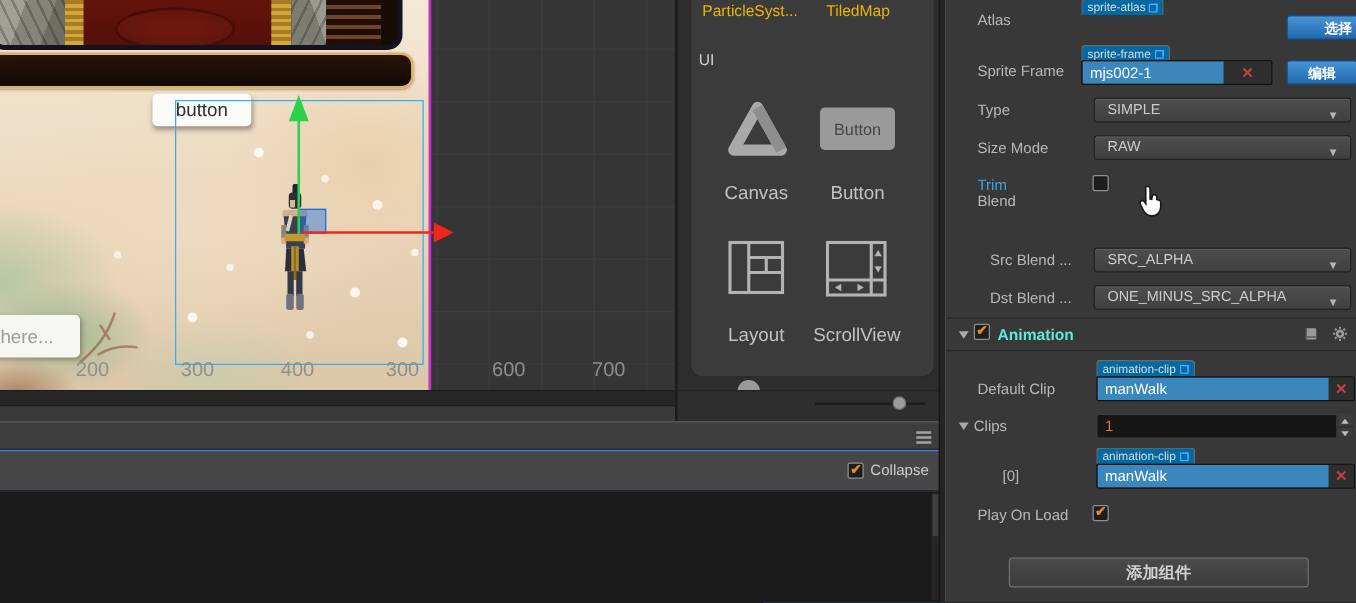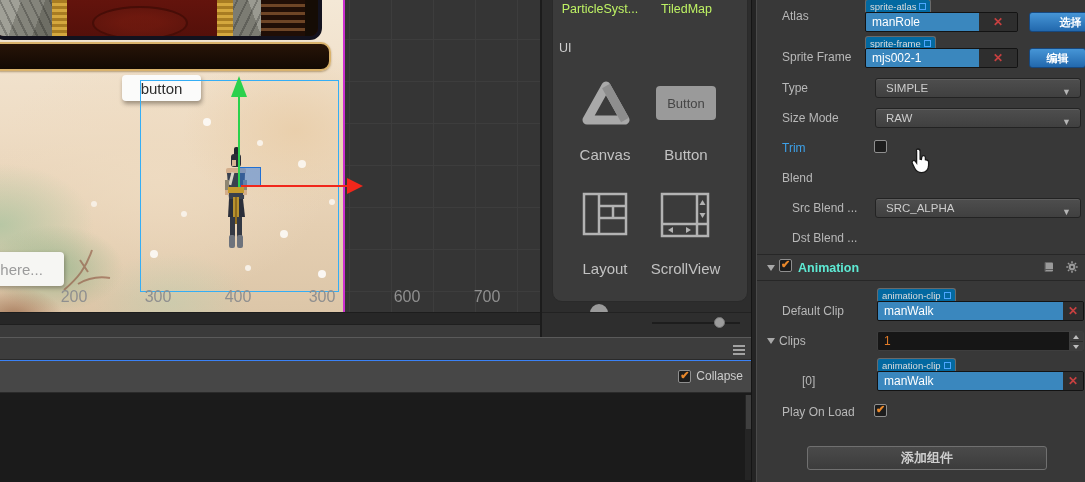--- a/index.html
+++ b/index.html
@@ -73,21 +73,21 @@
   #scene-scrollstrip{position:absolute;left:0;top:312px;width:540px;height:12px;background:#272727;
     border-top:1px solid #1d1d1d;z-index:46;}
   #scene-footer{position:absolute;left:0;top:324px;width:540px;height:13px;background:#3a3a3a;
     border-top:1px solid #1f1f1f;z-index:46;}
 
   
   #library-panel{position:absolute;left:540px;top:0;width:215px;height:337px;background:#2d2d2d;
     border-left:2px solid #1c1c1c;overflow:hidden;}
   #lib-card{position:absolute;left:10px;top:-12px;width:196px;height:314px;background:#3b3b3b;
     border:1px solid #2a2a2a;border-radius:10px;}
-  .lib-toplabel{position:absolute;top:2px;font-size:12.5px;color:#bef264;text-align:center;}
+  .lib-toplabel{position:absolute;top:2px;font-size:12.5px;color:#eab308;text-align:center;}
   #lib-ui-label{position:absolute;left:17px;top:41px;font-size:12.5px;color:#cfcfcf;}
   .lib-item-label{position:absolute;font-size:15px;color:#c2c2c2;text-align:center;}
   #lib-button-preview{position:absolute;left:114px;top:86px;width:60px;height:34px;background:#9a9a9a;
     border-radius:4px;display:flex;align-items:center;justify-content:center;font-size:13px;color:#454545;}
   #lib-scrollhint{position:absolute;left:48px;top:304px;width:18px;height:9px;background:#9a9a9a;
     border-radius:9px 9px 0 0;}
   #lib-footer{position:absolute;left:0;top:312px;width:215px;height:25px;background:#2e2e2e;
     border-top:1px solid #222;}
   #lib-slider-track{position:absolute;left:110px;top:9px;width:88px;height:2px;background:#1d1d1d;}
   #lib-slider-knob{position:absolute;left:172px;top:4px;width:11px;height:11px;border-radius:50%;
@@ -297,24 +297,20 @@
 
   <div id="v-divider"></div>
 
   <div id="inspector-panel">
 
     <span class="insp-label" style="left:25px;top:9px;">Atlas</span>
     <div class="asset-tag" style="left:108px;top:-1px;">
       <span>sprite-atlas</span>
       <span class="link-icon"></span>
     </div>
-    <div class="asset-field" style="left:108px;top:12px;width:153px;">
-      <span class="val">manRole</span>
-      <span class="xbtn"></span>
-    </div>
     <div class="blue-btn" style="left:272px;top:12px;width:67px;padding-left:16px;">
       <span>选择</span>
     </div>
 
     <span class="insp-label" style="left:25px;top:50px;">Sprite Frame</span>
     <div class="asset-tag" style="left:108px;top:36px;">
       <span>sprite-frame</span>
       <span class="link-icon"></span>
     </div>
     <div class="asset-field" style="left:108px;top:48px;width:153px;">
@@ -331,28 +327,31 @@
     </div>
 
     <span class="insp-label" style="left:25px;top:111px;">Size Mode</span>
     <div class="dropdown" style="left:118px;top:108px;">
       <span>RAW</span>
     </div>
 
     <span class="insp-label" style="left:25px;top:141px;color:#3da1e8;">Trim</span>
     <div class="checkbox" style="left:117px;top:140px;"></div>
 
-    <span class="insp-label" style="left:25px;top:171px;">Blend</span>
+    <span class="insp-label" style="left:25px;top:154px;">Blend</span>
 
     <span class="insp-label" style="left:35px;top:201px;">Src Blend ...</span>
     <div class="dropdown" style="left:118px;top:198px;">
       <span>SRC_ALPHA</span>
     </div>
 
     <span class="insp-label" style="left:35px;top:231px;">Dst Blend ...</span>
+    <div class="dropdown" style="left:118px;top:228px;">
+      <span>ONE_MINUS_SRC_ALPHA</span>
+    </div>
 
     <div class="sep" style="top:254px;"></div>
     <div class="caret" style="left:10px;top:265px;"></div>
     <div class="checkbox checked" style="left:22px;top:259px;"></div>
     <span id="anim-header-title">Animation</span>
     <svg class="mini-icon" style="left:286px;top:261px;" width="12" height="12" viewBox="0 0 12 12">
       <path d="M2 1.5 h7 a1 1 0 0 1 1 1 v7 a1 1 0 0 1 -1 1 h-7 z" fill="#9a9a9a"></path>
       <path d="M2 1.5 v9 M2 8.5 h8" stroke="#5a5a5a" stroke-width="1.2" fill="none"></path>
     </svg>
     <svg class="mini-icon" style="left:309px;top:261px;" width="12" height="12" viewBox="0 0 12 12">

